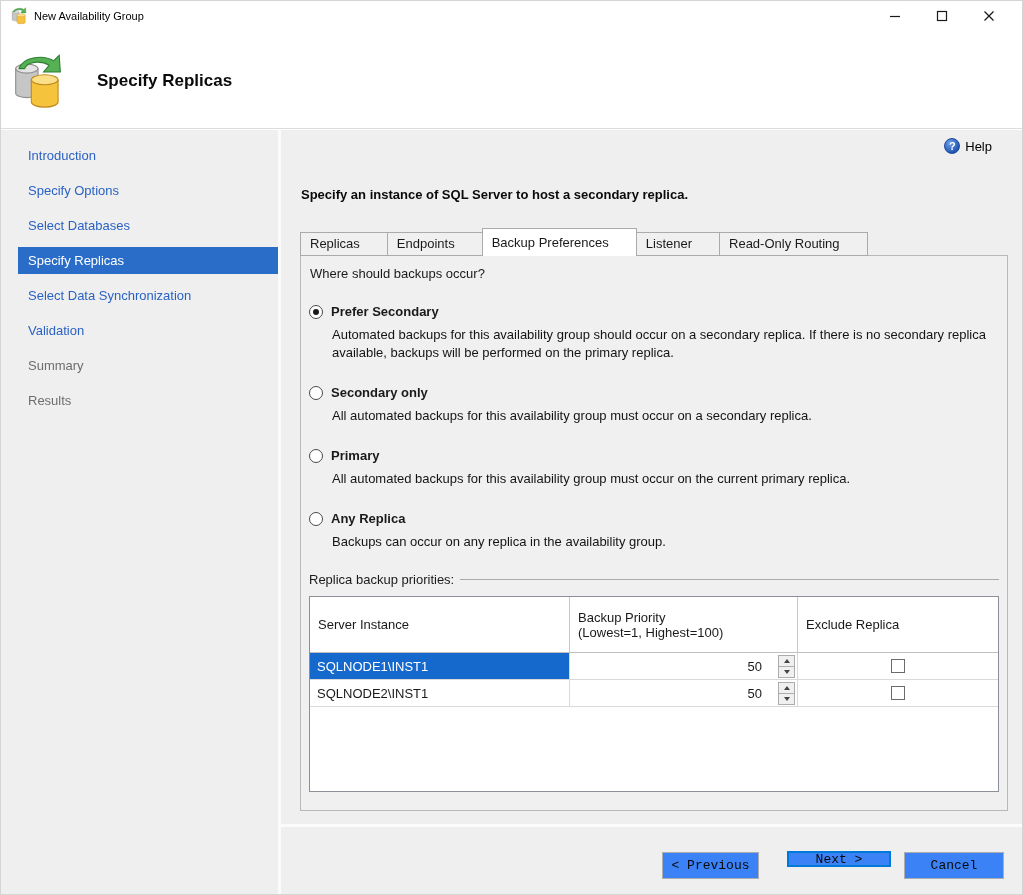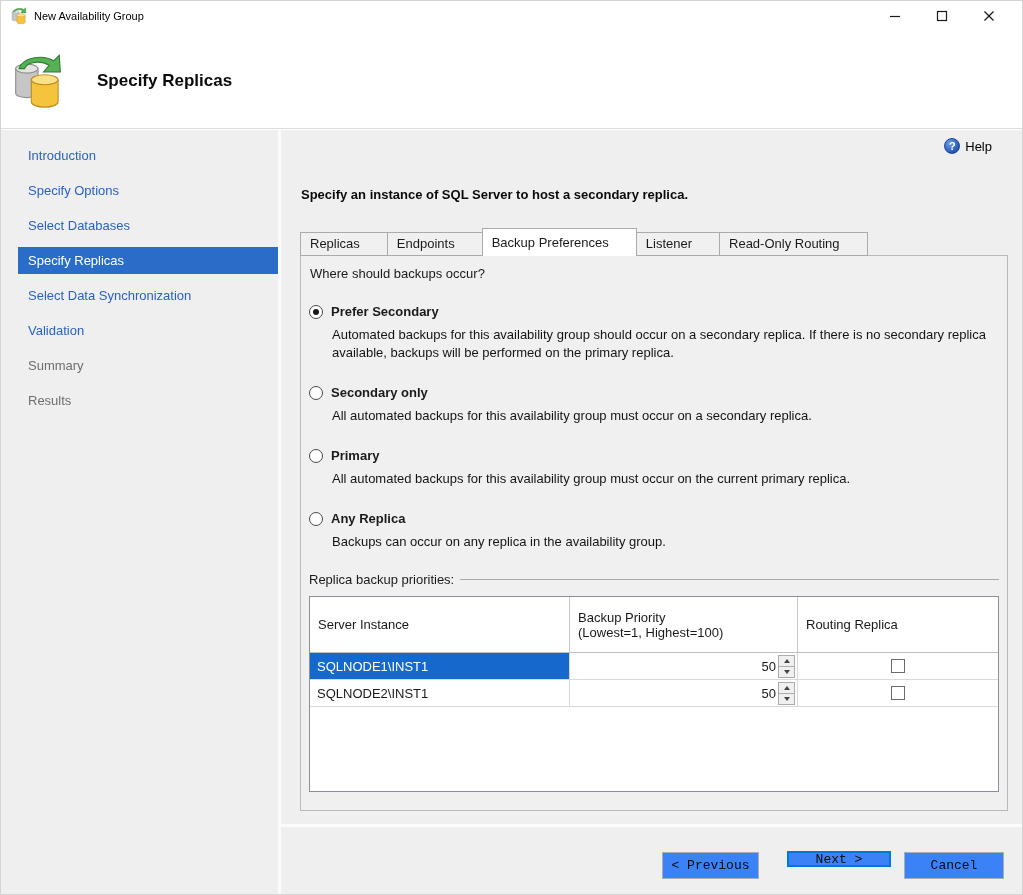--- a/index.html
+++ b/index.html
@@ -63,21 +63,21 @@
   .grid-header { display:flex; height:56px; border-bottom:1px solid #bfbfbf; background:#ffffff; }
   .gh-cell { border-right:1px solid #c9c9c9; padding:4px 8px; display:flex; flex-direction:column; justify-content:center; }
   .gh-cell:last-child { border-right:none; }
   .c1 { width:260px; flex:0 0 auto; } .c2 { width:228px; flex:0 0 auto; } .c3 { flex:1; }
   .grid-row { display:flex; height:27px; border-bottom:1px solid #d9d9d9; }
   .gr-cell { border-right:1px solid #d9d9d9; display:flex; align-items:center; }
   .gr-cell:last-child { border-right:none; }
   .server-cell { padding-left:7px; }
   .server-cell.selected { background:#1569cd; color:#ffffff; }
   .prio-cell { justify-content:flex-end; }
-  .prio-val { padding-right:2px;text-align:right; }
+  .prio-val { padding-right:16px;text-align:right; }
   .spinner { width:17px; height:23px; display:flex; flex-direction:column; margin-right:2px; }
   .spin-btn { flex:1; background:#f0f0f0; border:1px solid #acacac; display:flex; align-items:center; justify-content:center; }
   .spin-btn + .spin-btn { border-top:none; }
   .tri-up { width:0; height:0; border-left:3px solid transparent; border-right:3px solid transparent; border-bottom:4px solid #444; }
   .tri-down { width:0; height:0; border-left:3px solid transparent; border-right:3px solid transparent; border-top:4px solid #444; }
   .excl-cell { justify-content:center; }
   .checkbox { width:14px; height:14px; background:#ffffff; border:1px solid #6b6b6b; cursor:pointer; }
 
   
   .hsep { position:absolute; left:0; right:0; top:694px; height:3px; background:#fbfbfb; }
@@ -209,21 +209,21 @@
         <div class="grid">
           <div class="grid-header">
             <div class="gh-cell c1">
               <div>Server Instance</div>
             </div>
             <div class="gh-cell c2">
               <div>Backup Priority</div>
               <div>(Lowest=1, Highest=100)</div>
             </div>
             <div class="gh-cell c3">
-              <div>Routing Replica</div>
+              <div>Exclude Replica</div>
             </div>
           </div>
 
           <div class="grid-row">
             <div class="gr-cell c1 server-cell selected">SQLNODE1\INST1</div>
             <div class="gr-cell c2 prio-cell">
               <span class="prio-val">50</span>
               <span class="spinner">
                 <span class="spin-btn">
                     <span class="tri-up"></span>

